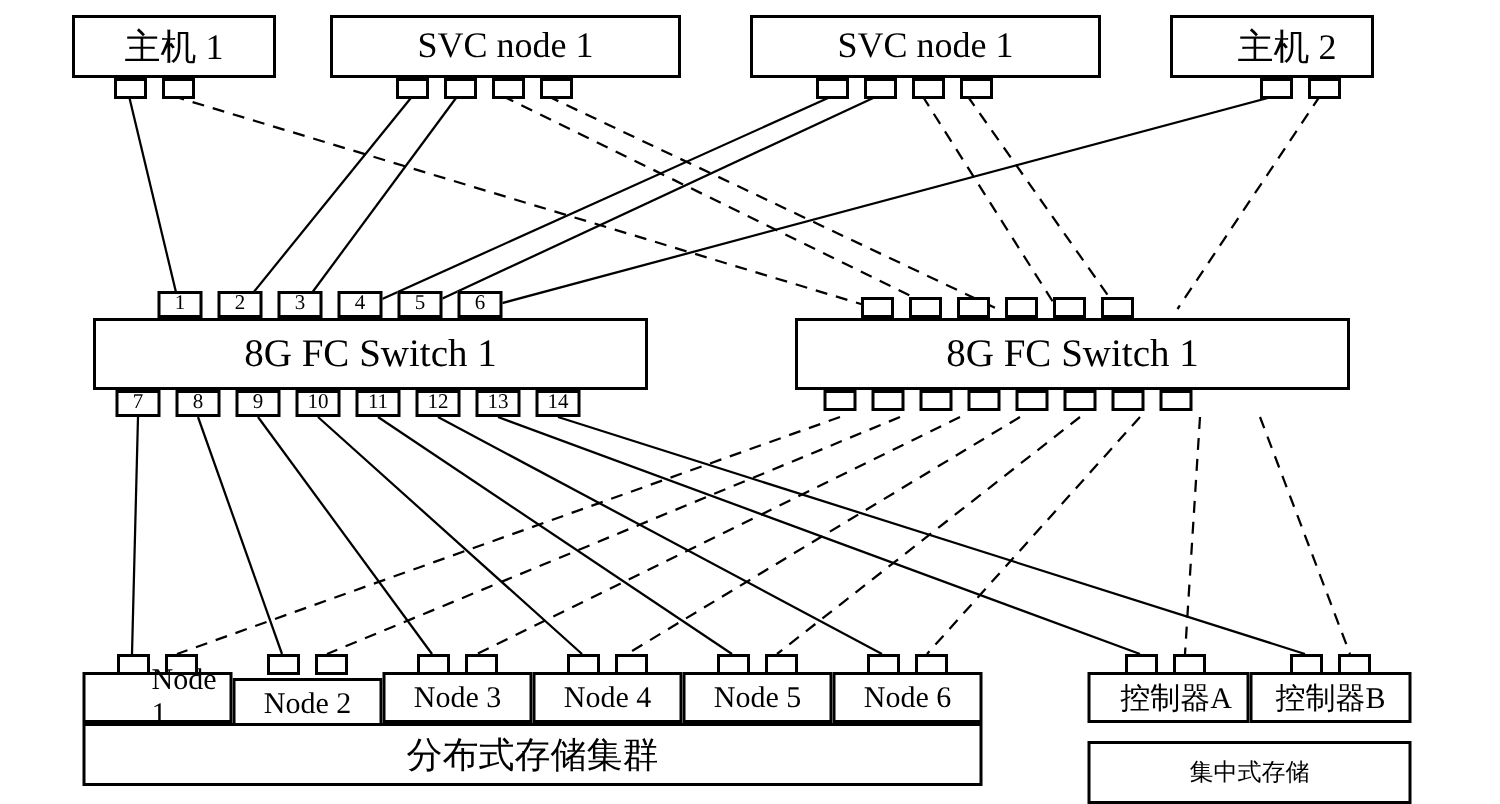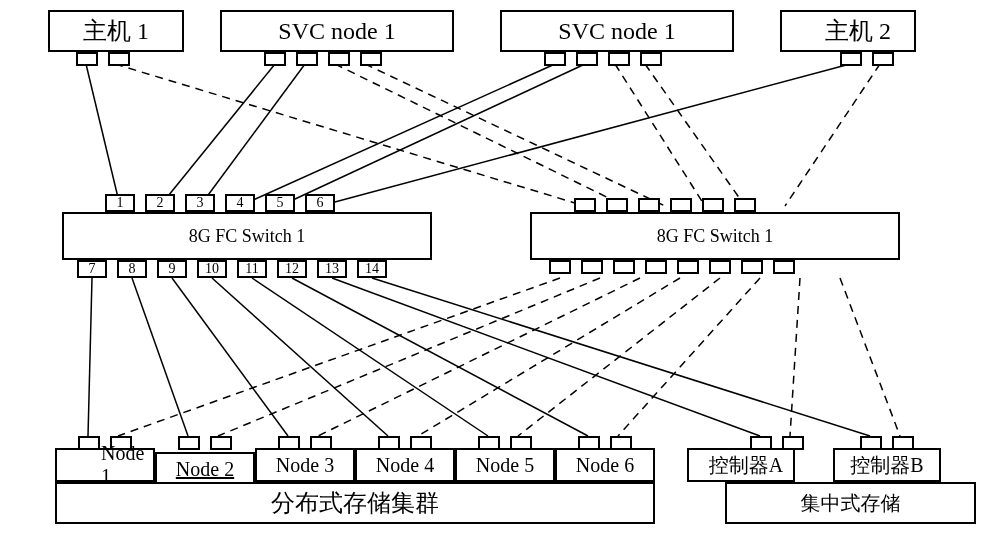--- a/index.html
+++ b/index.html
@@ -11,21 +11,21 @@
     background: #fff;
     color: #000;
   }
   .box {
     position: absolute;
     border: 2px solid #000;
     background: #fff;
     display: flex;
     align-items: center;
     justify-content: center;
-    font-size: 18px;
+    font-size: 26px;
   }
   .port-row {
     position: absolute;
     display: flex;
     gap: 10px;
   }
   .port {
     width: 22px;
     height: 14px;
     border: 2px solid #000;
@@ -195,21 +195,21 @@
     <div class="port"></div>
   </div>
 <div class="port-row" style="left:578px; top:436px;"> 
     <div class="port"></div>
     <div class="port"></div>
   </div>
 
 <div class="box row3label" style="left:55px;  top:448px; width:100px; height:34px;padding-left:44px;">
     <span>Node 1</span>
   </div>
-<div class="box row3label" style="left:155px; top:452px; width:100px; height:34px;text-decoration:underline;">
+<div class="box row3label" style="left:155px; top:452px; width:100px; height:34px;">
     <span>Node 2</span>
   </div>
 <div class="box row3label" style="left:255px; top:448px; width:100px; height:34px;">
     <span>Node 3</span>
   </div>
 <div class="box row3label" style="left:355px; top:448px; width:100px; height:34px;">
     <span>Node 4</span>
   </div>
 <div class="box row3label" style="left:455px; top:448px; width:100px; height:34px;">
     <span>Node 5</span>
@@ -223,21 +223,21 @@
 
 <div class="port-row" style="left:750px; top:436px;">
     <div class="port"></div>
     <div class="port"></div>
   </div>
 <div class="port-row" style="left:860px; top:436px;">
     <div class="port"></div>
     <div class="port"></div>
   </div>
 
-<div class="box row3label" style="left:687px; top:448px; width:108px; height:34px;padding-left:10px;">
+<div class="box row3label" style="left:725px; top:448px; width:108px; height:34px;padding-left:10px;">
     <span>控制器A</span>
   </div>
 <div class="box row3label" style="left:833px; top:432px; width:108px; height:34px;margin-top:16px;">
     <span>控制器B</span>
   </div>
-<div class="box" style="left:725px; top:482px; width:251px; height:42px; font-size:20px;">
+<div class="box" style="left:725px; top:494px; width:216px; height:42px; font-size:16px;">
   <span>集中式存储</span>
 </div>
 
 </body></html>

